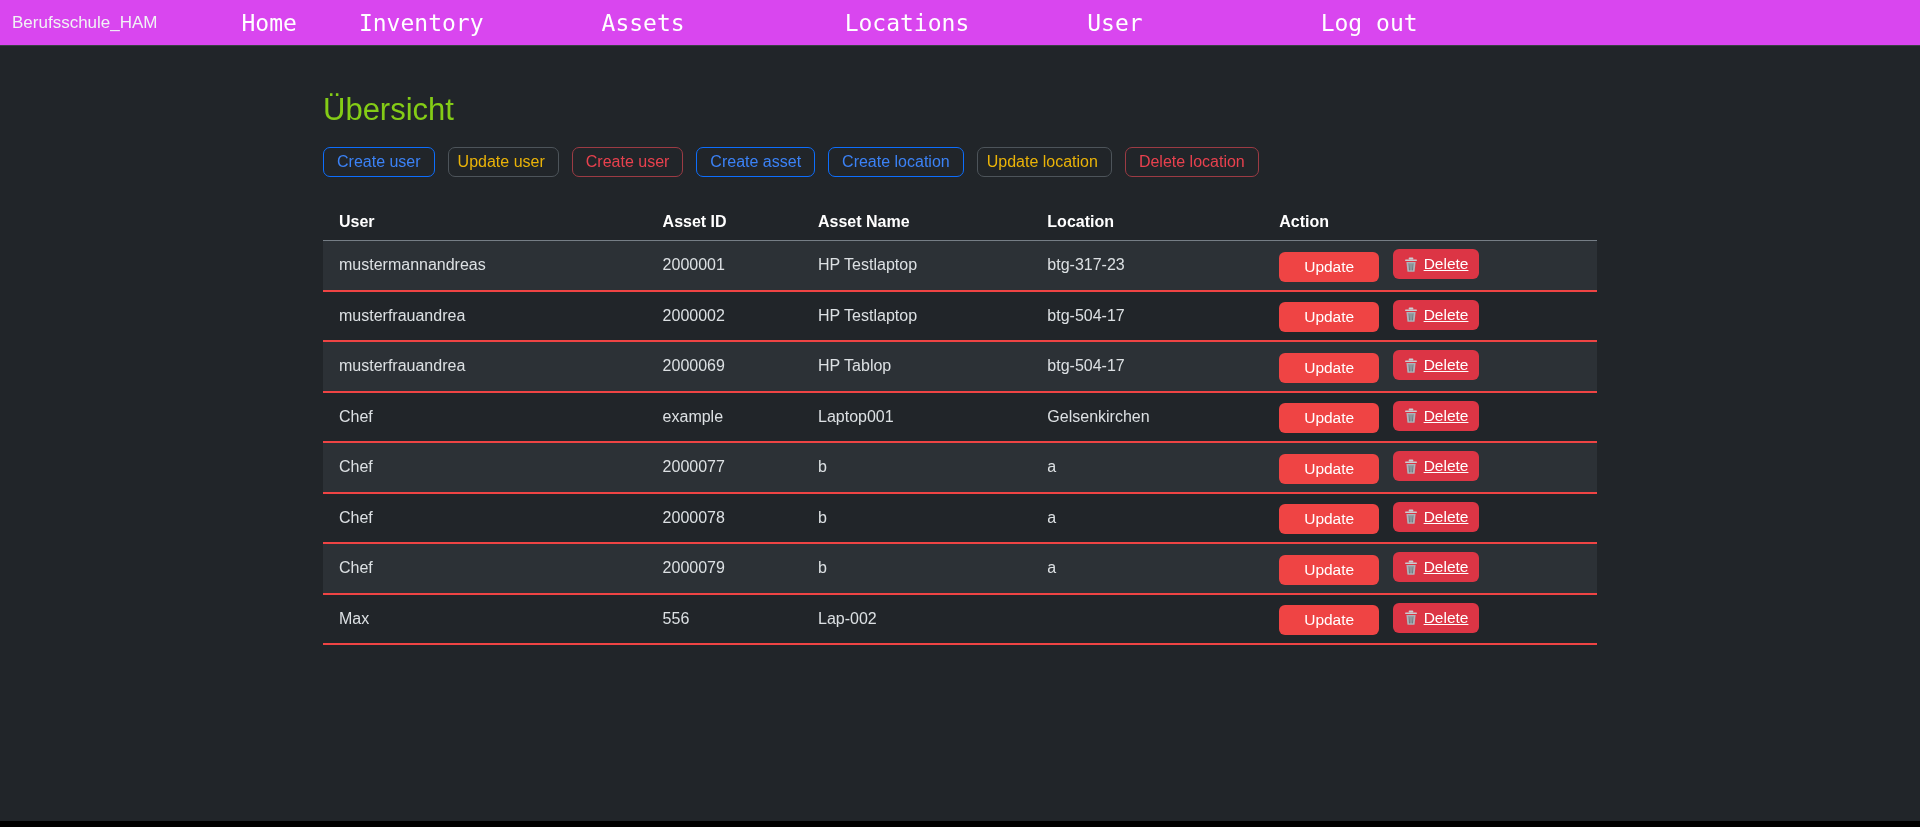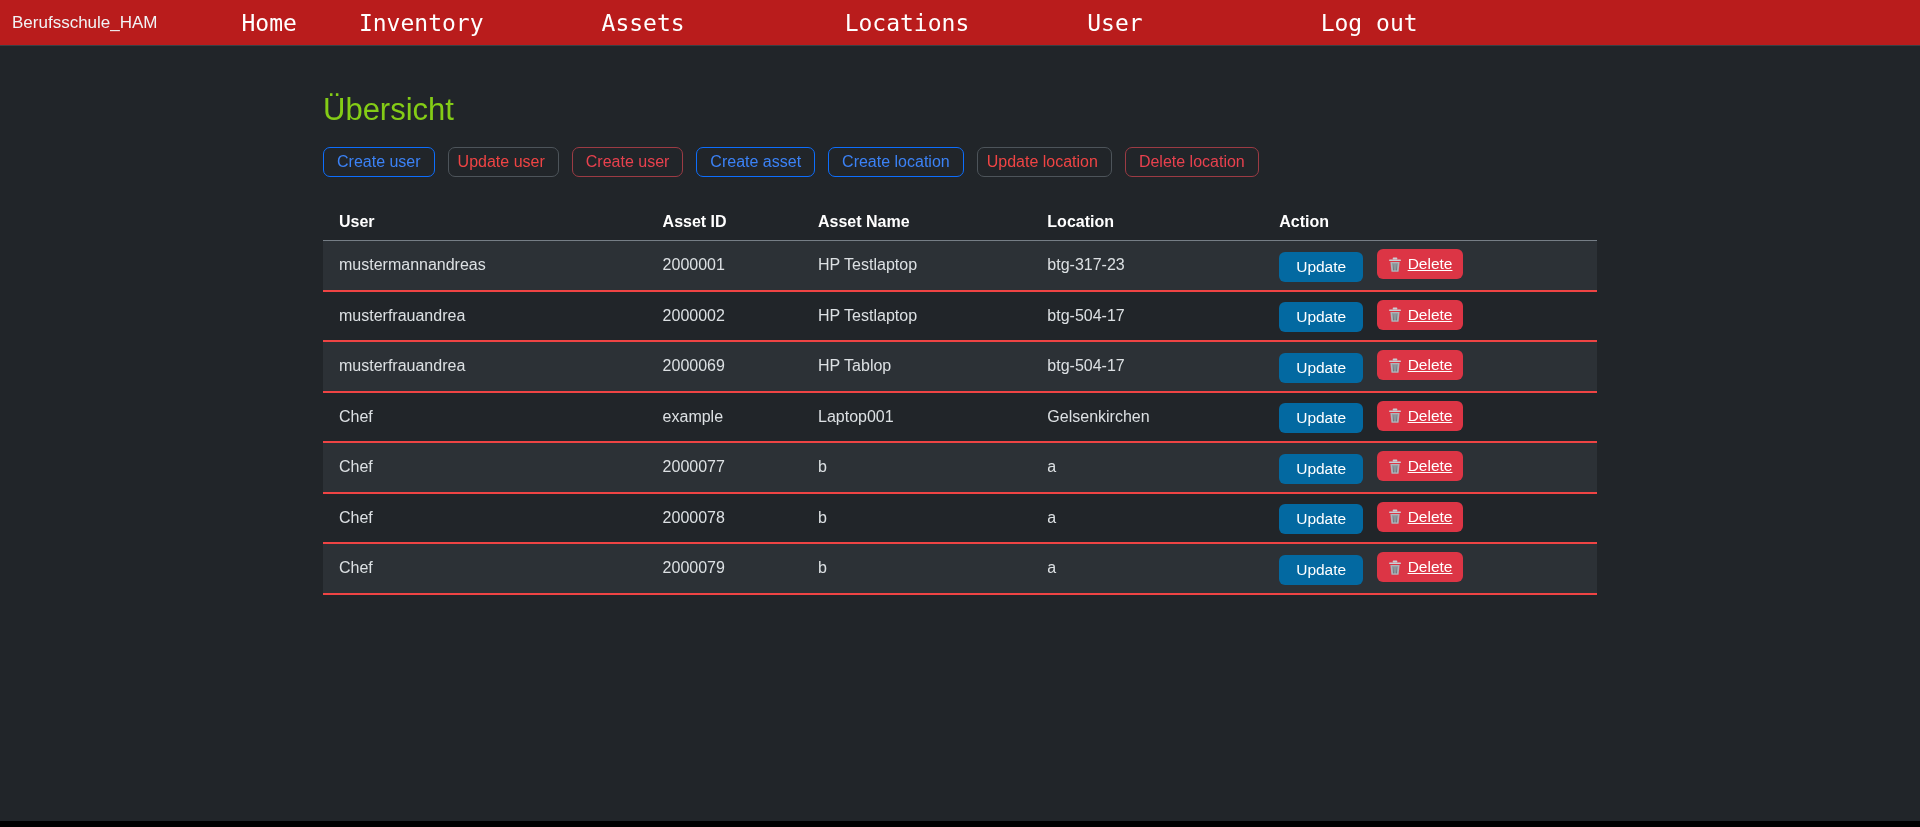--- a/index.html
+++ b/index.html
@@ -9,21 +9,21 @@
     background:#212529;
     color:#dee2e6;
     font-family:"Liberation Sans", sans-serif;
     position:relative;
     overflow:hidden;
   }
 
   
   .navbar {
     height:46px;
-    background:#b91c1c;
+    background:#d946ef;
     border-bottom:1px solid #3a3f44;
     display:flex;
     align-items:center;
     padding:0 12px;
   }
   .brand {
     color:#f1f3f5;
     font-size:17px;
     text-decoration:none;
     white-space:nowrap;
@@ -69,21 +69,21 @@
     background:transparent;
     font-family:"Liberation Sans", sans-serif;
     font-size:16px;
     padding:5px 13px;
     border-radius:7px;
     border:1px solid transparent;
     cursor:pointer;
     white-space:nowrap;
   }
   .v-primary   { color:#3b82f6; border-color:#0d6efd; }
-  .v-secondary { color:#ef4444; border-color:#4d545a;padding-left:9px; }
+  .v-secondary { color:#eab308; border-color:#4d545a;padding-left:9px; }
   .v-danger    { color:#e8414e; border-color:#9c3b44; }
 
   
   table.data-table {
     margin-top:27px;
     width:100%;
     border-collapse:collapse;
     font-size:16px;
   }
   table.data-table th {
@@ -96,25 +96,25 @@
   table.data-table td {
     padding:14px 16px;
     color:#dce0e3;
     vertical-align:middle;
   }
   table.data-table td.action-cell { padding:8px 16px; }
   table.data-table tbody tr { border-bottom:2px solid #ef4444; }
   table.data-table tbody tr:nth-of-type(odd) { background:#2c3136; }
 
   .btn-update {
-    background:#0369a1;
+    background:#ef4444;
     color:#ffffff;
     border:none;
     border-radius:6px;
-    padding:6px 17px;
+    padding:6px 25px;
     font-size:15.5px;
     font-family:"Liberation Sans", sans-serif;
     cursor:pointer;
   }
   .btn-delete {
     background:#dc3545;
     color:#ffffff;
     border:none;
     border-radius:6px;
     padding:6px 11px;
@@ -357,17 +357,39 @@
                   <line x1="5" y1="6.3" x2="5.5" y2="13.4" stroke="#6f767c" stroke-width="1"></line>
                   <line x1="7" y1="6.3" x2="7" y2="13.4" stroke="#6f767c" stroke-width="1"></line>
                   <line x1="9" y1="6.3" x2="8.5" y2="13.4" stroke="#6f767c" stroke-width="1"></line>
                 </svg>
               </span>
               <span>Delete</span>
             </button>
           </td>
         </tr>
 
+        <tr>
+          <td>Max</td>
+          <td>556</td>
+          <td>Lap-002</td>
+          <td></td>
+          <td class="action-cell">
+            <button class="btn-update">Update</button>
+            <button class="btn-delete">
+              <span class="trash-icon">
+                <svg width="14" height="15" viewBox="0 0 14 15" xmlns="http://www.w3.org/2000/svg">
+                  <rect x="1" y="2.5" width="12" height="1.6" rx="0.8" fill="#c9ced3"></rect>
+                  <rect x="4.7" y="0.5" width="4.6" height="2" rx="0.8" fill="#c9ced3"></rect>
+                  <path d="M2.4 5 L3.4 14.2 Q3.5 14.8 4.1 14.8 L9.9 14.8 Q10.5 14.8 10.6 14.2 L11.6 5 Z" fill="#aeb4ba"></path>
+                  <line x1="5" y1="6.3" x2="5.5" y2="13.4" stroke="#6f767c" stroke-width="1"></line>
+                  <line x1="7" y1="6.3" x2="7" y2="13.4" stroke="#6f767c" stroke-width="1"></line>
+                  <line x1="9" y1="6.3" x2="8.5" y2="13.4" stroke="#6f767c" stroke-width="1"></line>
+                </svg>
+              </span>
+              <span>Delete</span>
+            </button>
+          </td>
+        </tr>
       </tbody>
   </table>
 </main>
 
 <div class="bottom-bar"></div>
 
 </body></html>

